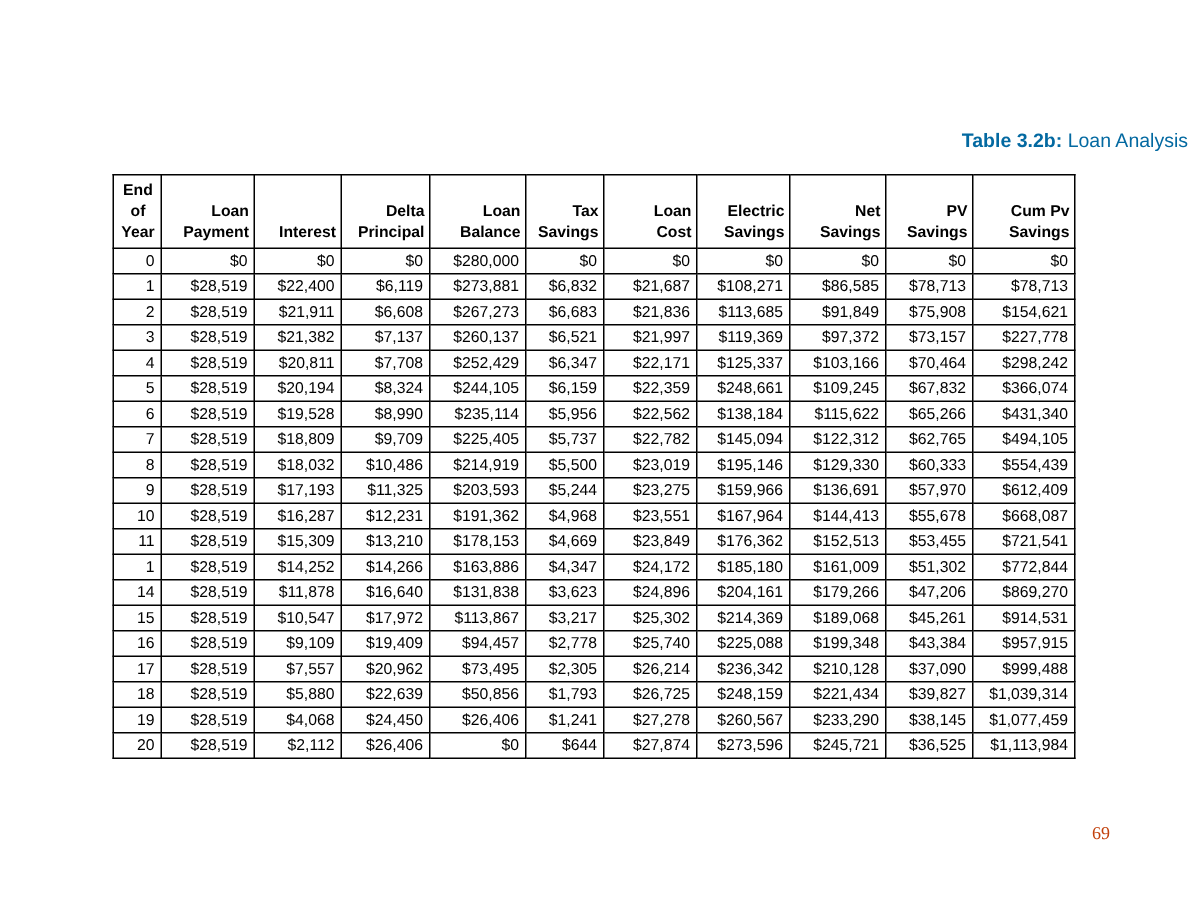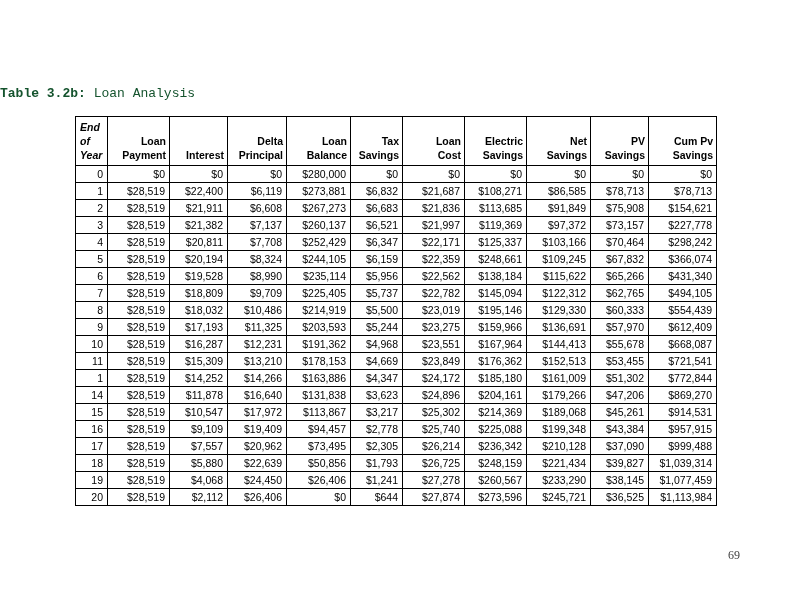--- a/index.html
+++ b/index.html
@@ -14,24 +14,24 @@
     background: #ffffff;
     overflow: hidden;
     font-family: "Liberation Sans", sans-serif;
     color: #000000;
   }
   .doc-title {
     position: absolute;
     top: 86px;
     left: 0;
     width: 100%;
-    text-align: left;
-    font-family: Liberation Mono, monospace;
+    text-align: right;
+    font-family: Liberation Sans, sans-serif;
     font-size: 13px;
-    color: #14532d;
+    color: #0369a1;
   }
   .doc-title .bold { font-weight: bold; }
   table.loan-table {
     position: absolute;
     left: 75px;
     top: 116px;
     border-collapse: collapse;
     table-layout: fixed;
     font-size: 10.5px;
     color: #000000;
@@ -44,37 +44,36 @@
   }
   table.loan-table th {
     font-weight: bold;
     text-align: right;
     vertical-align: bottom;
     padding: 3px 3px 2px 3px;
     line-height: 1.35;
     font-size: 10.5px;
   }
   table.loan-table th:first-child {
-    text-align: left;
+    text-align: center;
     padding-left: 4px;
-    font-style: italic;
   }
   table.loan-table td {
     text-align: right;
     padding: 1px 4px 1px 2px;
     height: 14px;
     line-height: 14px;
   }
   .page-number {
     position: absolute;
     right: 52px;
     top: 548px;
     font-family: "Liberation Serif", serif;
     font-size: 12px;
-    color: #404040;
+    color: #c2410c;
   }
 </style>
 </head>
 <body>
 
 <div class="page">
 
   <div class="doc-title">
     <span class="bold">Table 3.2b:</span><span> Loan Analysis</span>
   </div>

